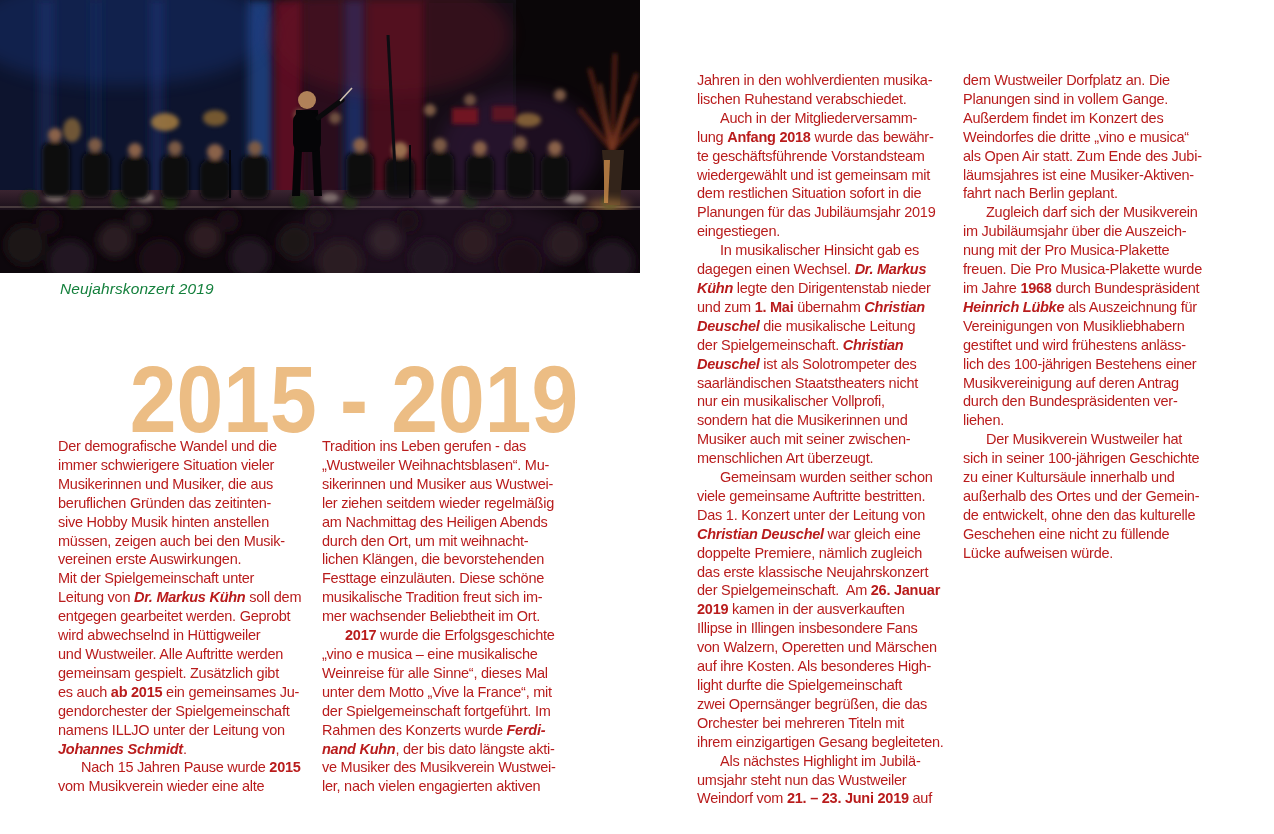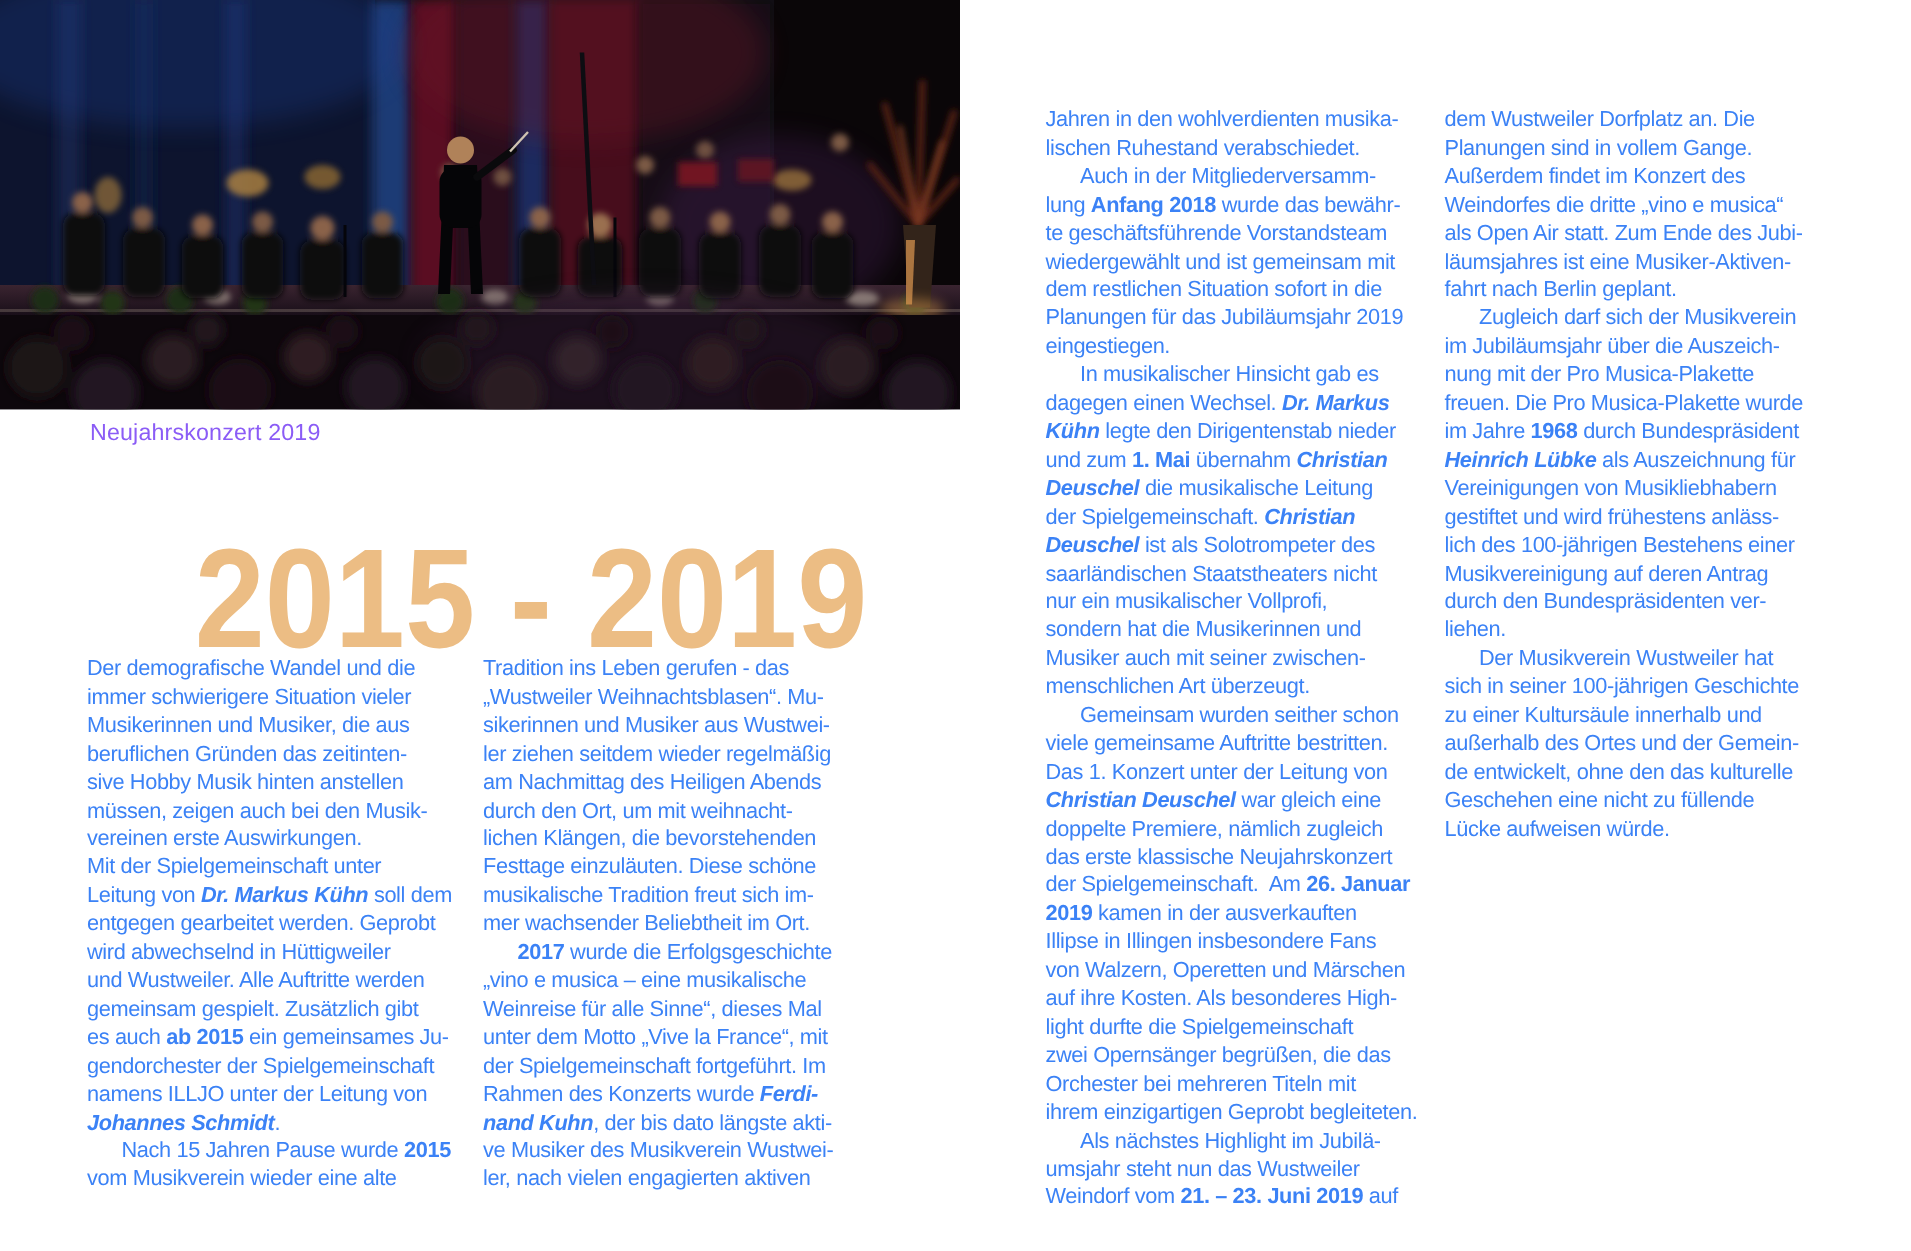--- a/index.html
+++ b/index.html
@@ -1,24 +1,24 @@
 <!DOCTYPE html>
 <html><head>
 <meta charset="utf-8">
 <style>
   html,body{margin:0;padding:0;background:#ffffff;}
   .page{position:relative;width:1274px;height:834px;background:#ffffff;overflow:hidden;
         font-family:"Liberation Sans",sans-serif;}
   .photo{position:absolute;left:0;top:0;width:640px;height:273px;overflow:hidden;}
-  .caption{position:absolute;left:60px;top:280px;font-size:15.5px;
-           color:#8b5cf6;letter-spacing:.1px;}
+  .caption{position:absolute;left:60px;top:280px;font-size:15.5px;font-style:italic;
+           color:#15803d;letter-spacing:.1px;}
   .headline{position:absolute;left:94px;top:352px;width:520px;text-align:center;
             font-size:84px;font-weight:bold;color:#ecbd84;line-height:1;
             transform:scaleY(1.12);transform-origin:top center;letter-spacing:0px;}
-  .col{position:absolute;width:258px;color:#3b82f6;font-size:14.5px;
+  .col{position:absolute;width:258px;color:#b91c1c;font-size:14.5px;
        line-height:18.9px;letter-spacing:-0.25px;}
   .col .line{white-space:pre;}
   .col .line.ind{padding-left:23px;}
   .col .line span.b{font-weight:bold;margin-top:28px;}
   .col .line span.i{font-style:italic;font-weight:bold;}
   #col1{left:58px;top:437px;}
   #col2{left:322px;top:437px;}
   #col3{left:697px;top:71px;}
   #col4{left:963px;top:71px;}
 </style>
@@ -260,21 +260,21 @@
       <div class="line"><span>doppelte Premiere, nämlich zugleich</span></div>
       <div class="line"><span>das erste klassische Neujahrskonzert</span></div>
       <div class="line"><span>der Spielgemeinschaft.  Am </span><span class="b">26. Januar</span></div>
       <div class="line"><span class="b">2019</span><span> kamen in der ausverkauften</span></div>
       <div class="line"><span>Illipse in Illingen insbesondere Fans</span></div>
       <div class="line"><span>von Walzern, Operetten und Märschen</span></div>
       <div class="line"><span>auf ihre Kosten. Als besonderes High-</span></div>
       <div class="line"><span>light durfte die Spielgemeinschaft</span></div>
       <div class="line"><span>zwei Opernsänger begrüßen, die das</span></div>
       <div class="line"><span>Orchester bei mehreren Titeln mit</span></div>
-      <div class="line"><span>ihrem einzigartigen Geprobt begleiteten.</span></div>
+      <div class="line"><span>ihrem einzigartigen Gesang begleiteten.</span></div>
       <div class="line ind"><span>Als nächstes Highlight im Jubilä-</span></div>
       <div class="line"><span>umsjahr steht nun das Wustweiler</span></div>
       <div class="line"><span>Weindorf vom </span><span class="b">21. – 23. Juni 2019</span><span> auf</span></div>
     </div>
   <div class="col" id="col4">
       <div class="line"><span>dem Wustweiler Dorfplatz an. Die</span></div>
       <div class="line"><span>Planungen sind in vollem Gange.</span></div>
       <div class="line"><span>Außerdem findet im Konzert des</span></div>
       <div class="line"><span>Weindorfes die dritte „vino e musica“</span></div>
       <div class="line"><span>als Open Air statt. Zum Ende des Jubi-</span></div>

